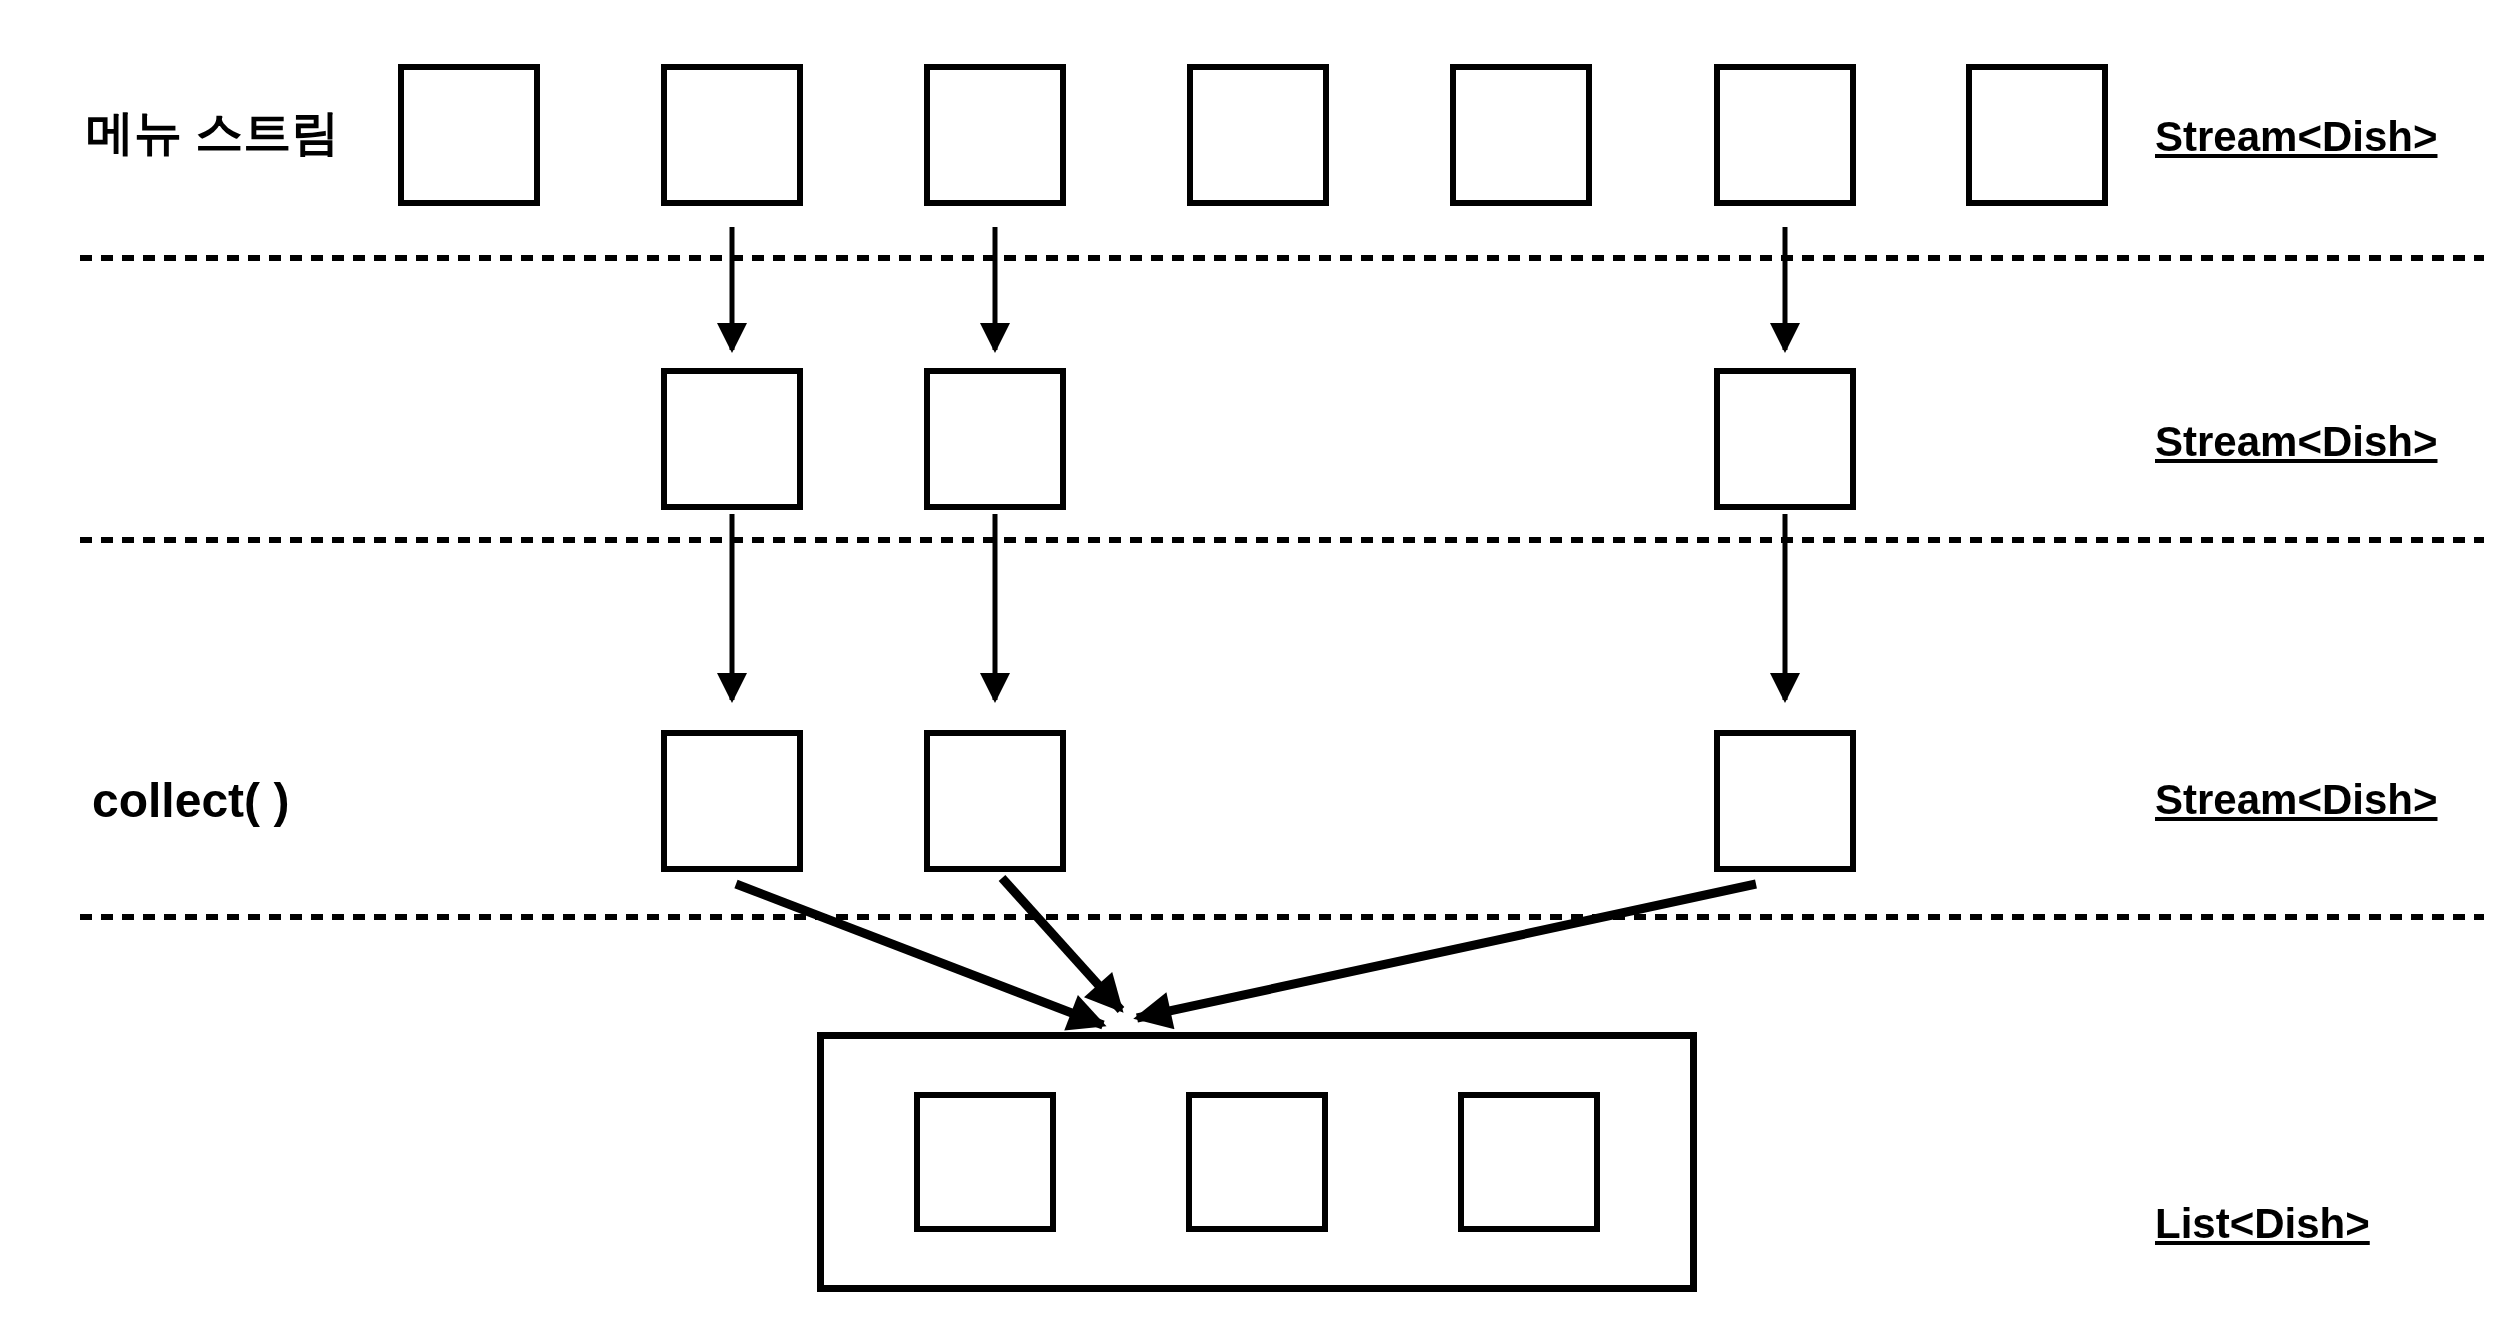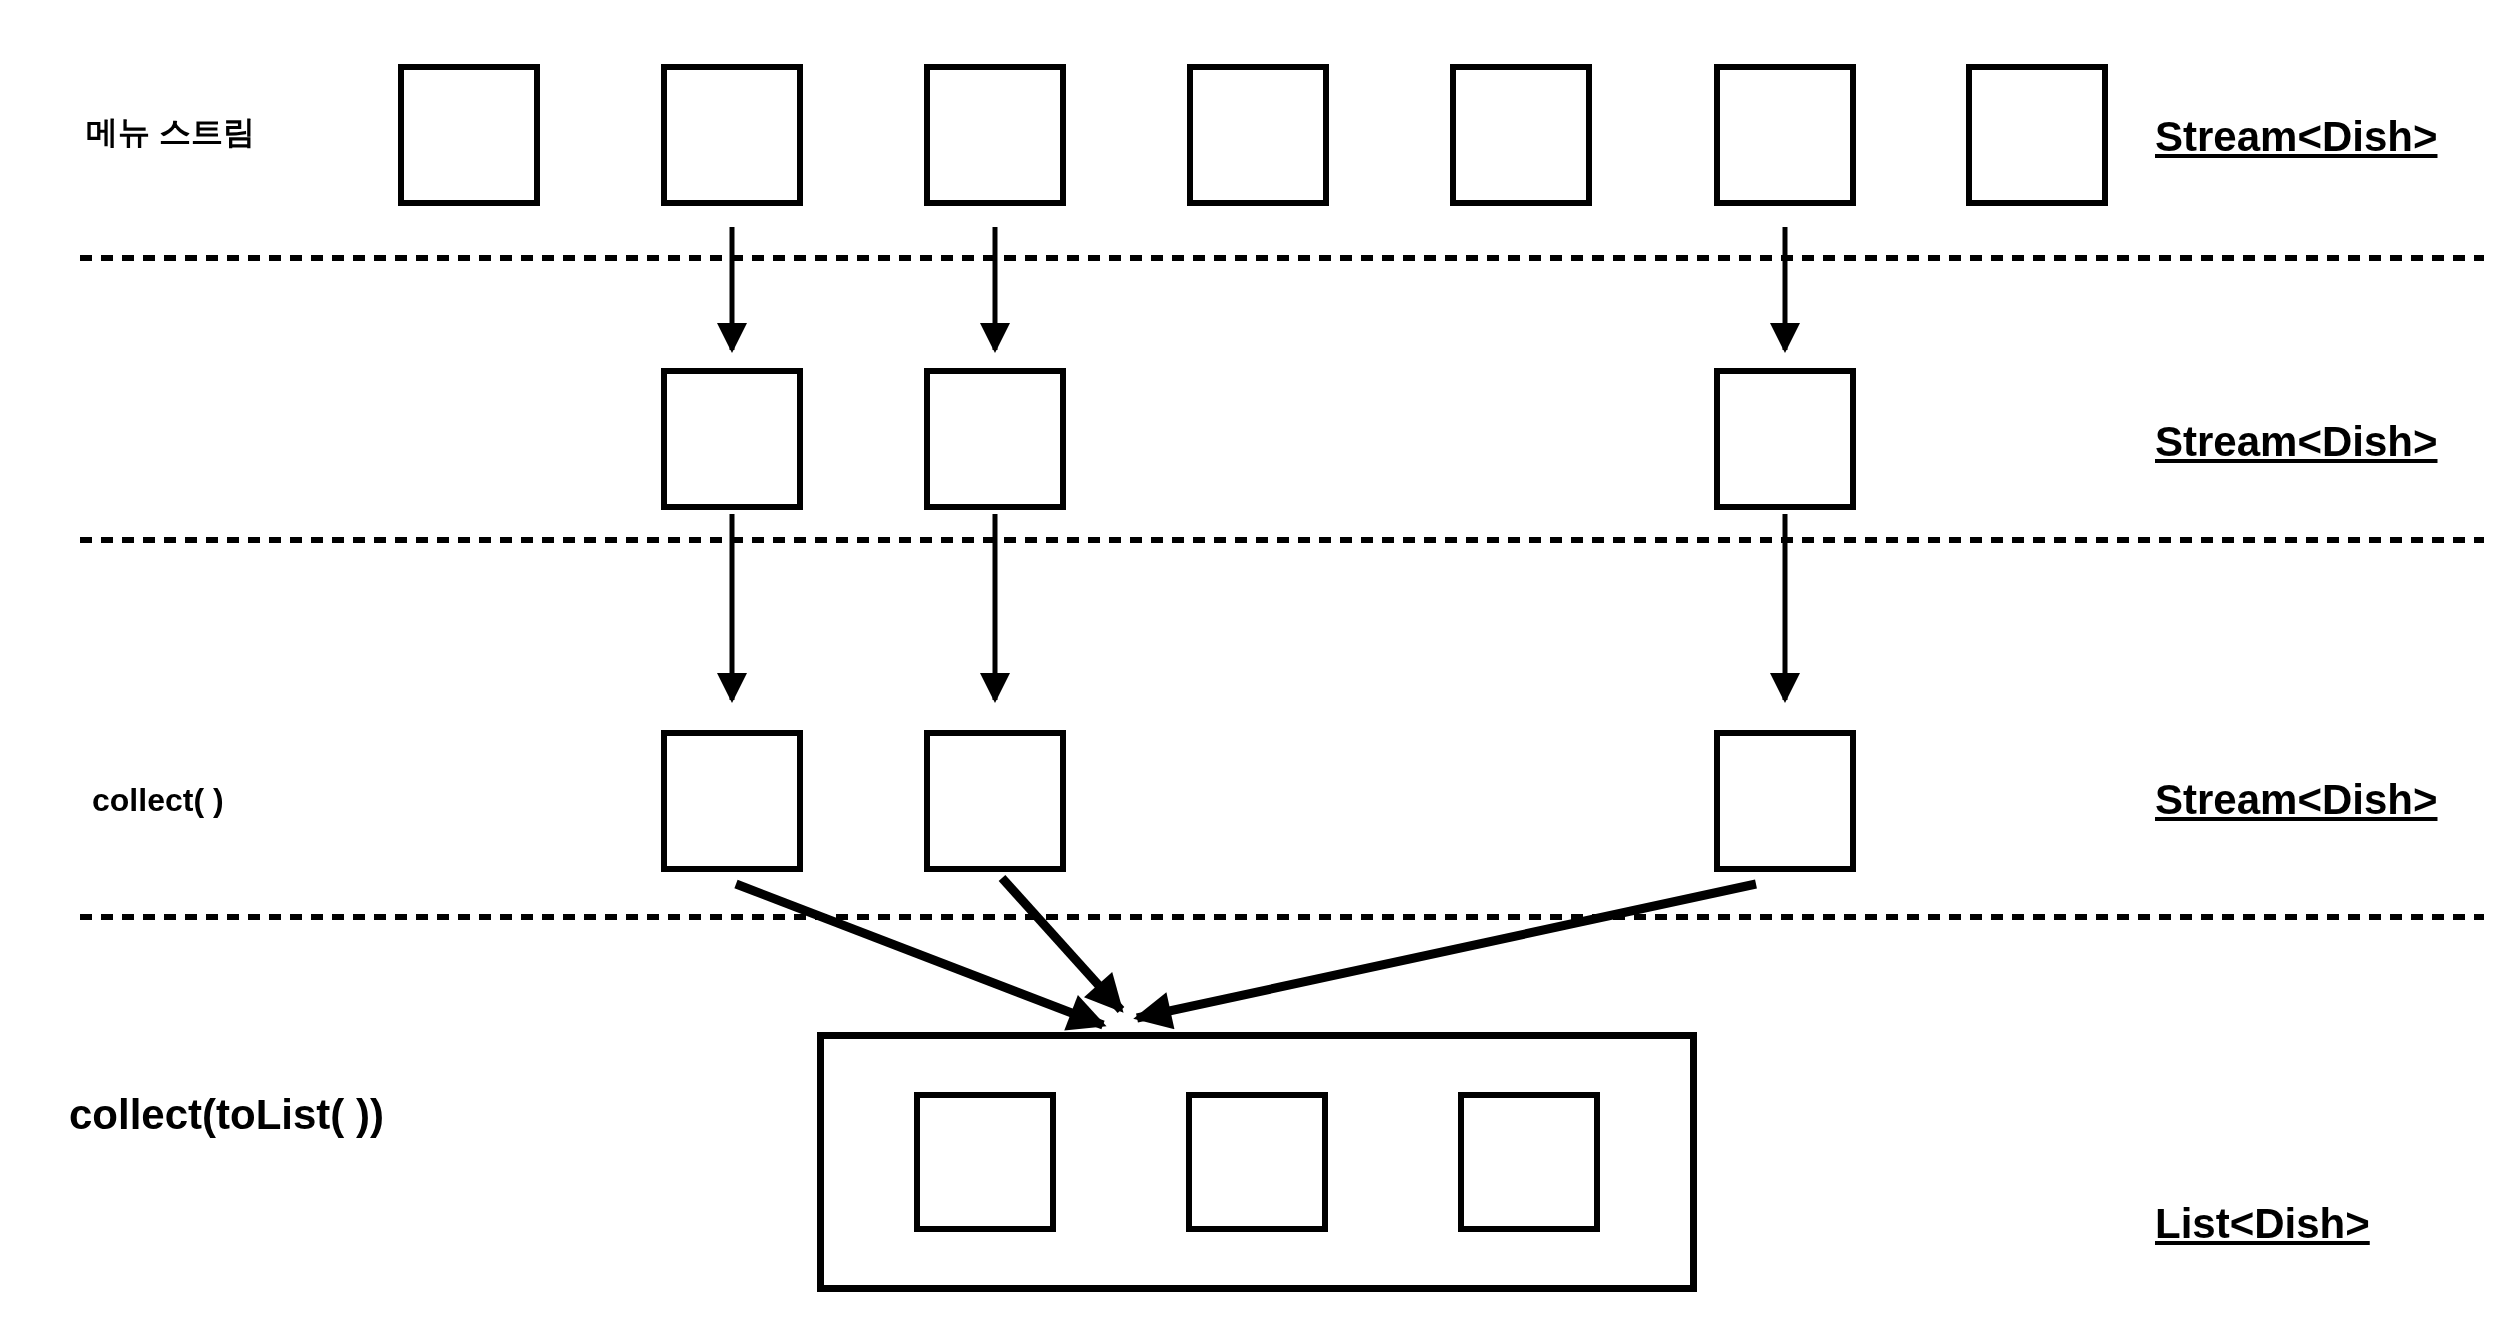--- a/index.html
+++ b/index.html
@@ -23,21 +23,21 @@
     width: 2508px;
     height: 1326px;
   }
   .lbl {
     position: absolute;
     transform: translateY(-50%);
     font-weight: 700;
     white-space: nowrap;
     color: #000000;
   }
-  .op-label { font-size: 32px; }
+  .op-label { font-size: 48px; }
   .type-label { font-size: 42px; text-decoration: underline; }
   .box {
     position: absolute;
     width: 142px;
     height: 142px;
     border: 6px solid #000000;
     box-sizing: border-box;
     background: #ffffff;
   }
   #collect-box {
@@ -109,21 +109,20 @@
       <div class="box" style="left: 661px; top: 368px;"></div>
       <div class="box" style="left: 924px; top: 368px;"></div>
       <div class="box" style="left: 1714px; top: 368px;"></div>
       <div class="box" style="left: 661px; top: 730px;"></div>
       <div class="box" style="left: 924px; top: 730px;"></div>
       <div class="box" style="left: 1714px; top: 730px;"></div>
     </div>
 
   <div class="lbl op-label" style="left:86px; top:133px;">메뉴 스트림</div>
   <div class="lbl op-label" style="left:92px; top:800px;">collect( )</div>
-  <div class="lbl op-label" style="left:69px; top:1115px; font-size:42px;">collect(toList( ))</div>
 
   <div class="lbl type-label" style="left:2155px; top:137px;">Stream&lt;Dish&gt;</div>
   <div class="lbl type-label" style="left:2155px; top:442px;">Stream&lt;Dish&gt;</div>
   <div class="lbl type-label" style="left:2155px; top:800px;">Stream&lt;Dish&gt;</div>
   <div class="lbl type-label" style="left:2155px; top:1224px;">List&lt;Dish&gt;</div>
 
   <div id="collect-box">
     <div id="collect-items">
         <div class="inner-box"></div>
         <div class="inner-box"></div>

